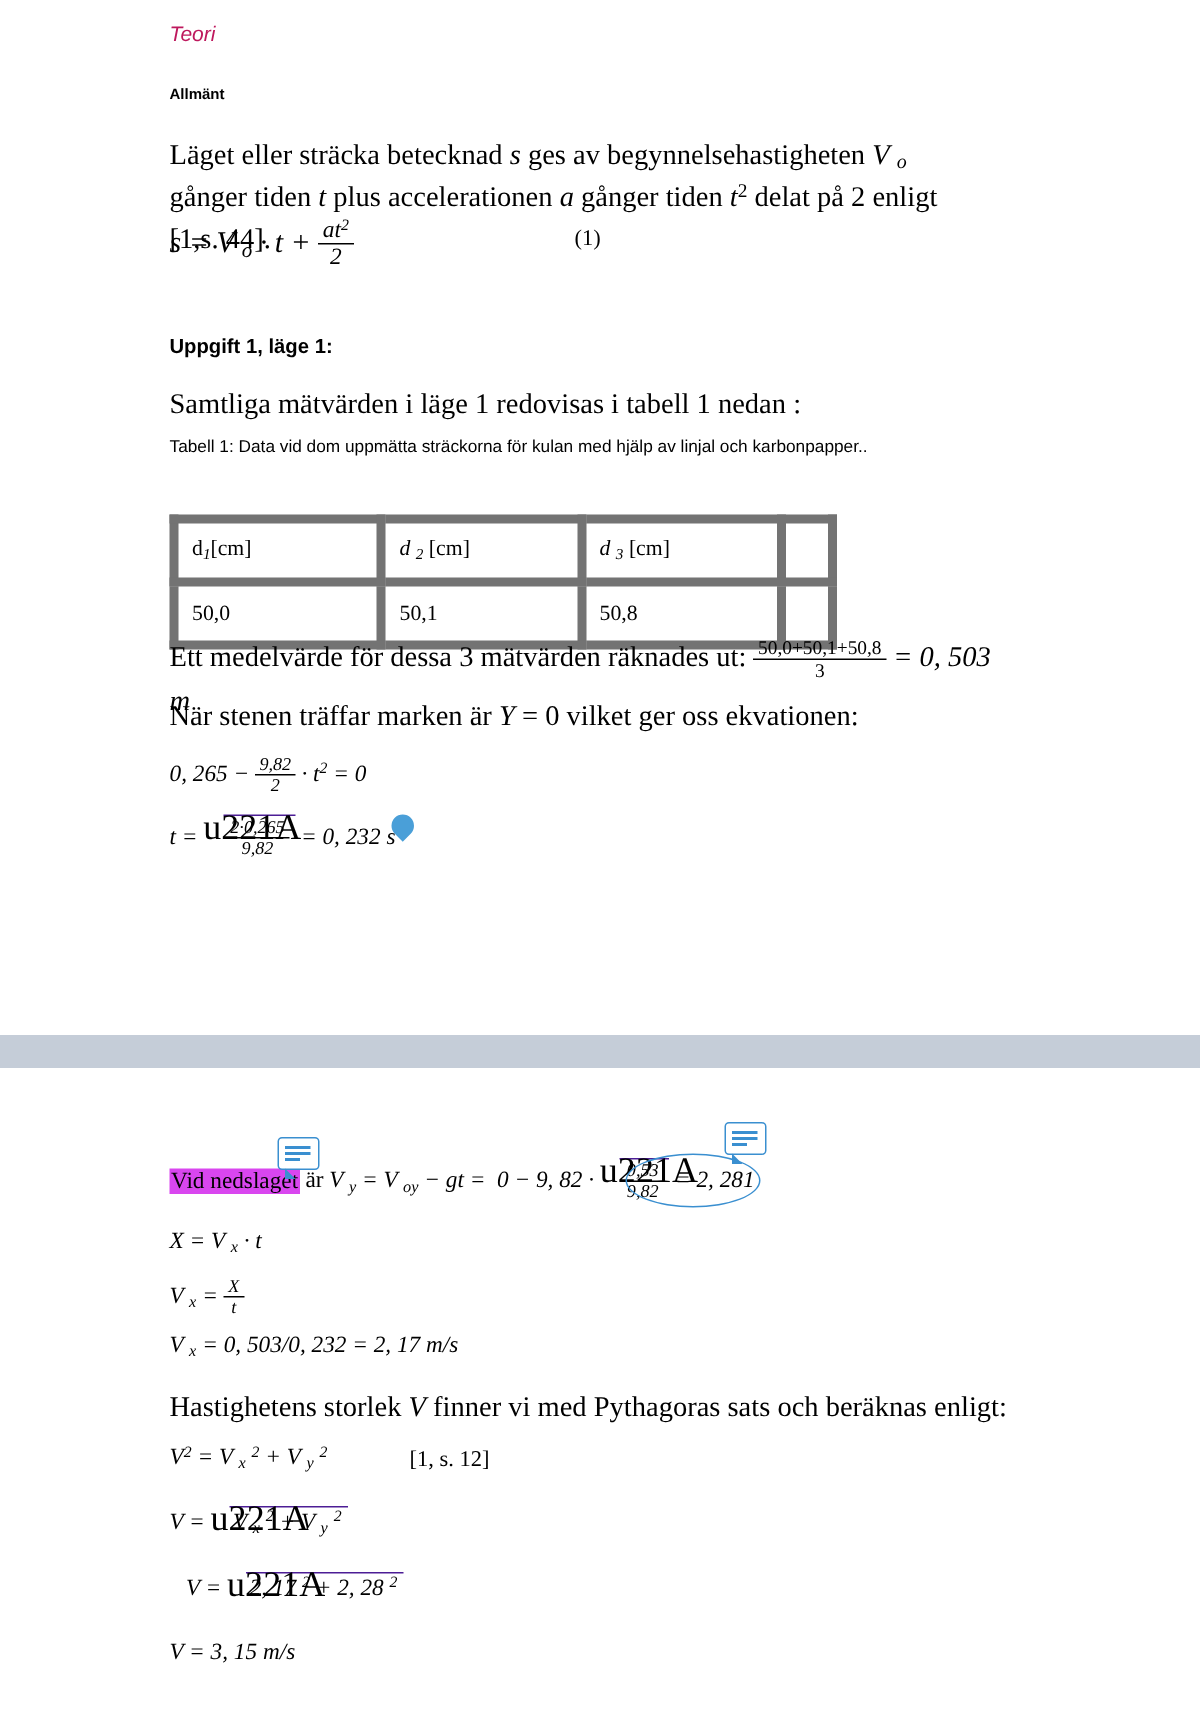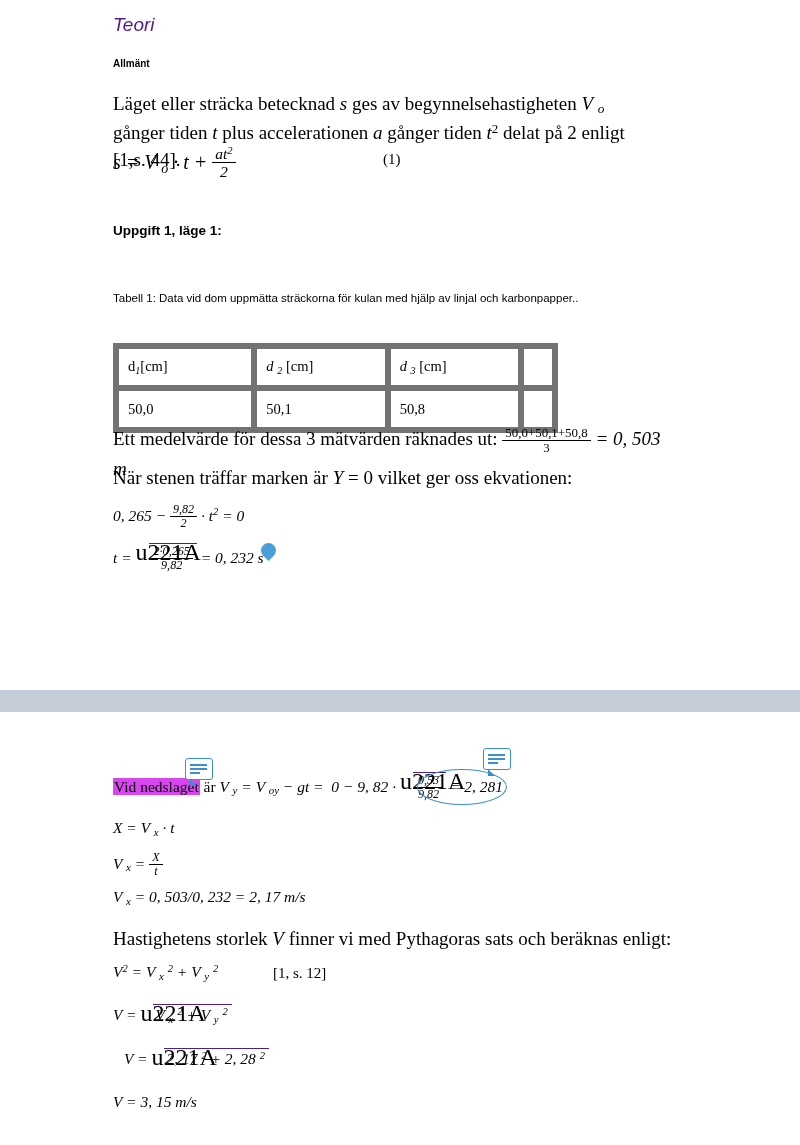--- a/index.html
+++ b/index.html
@@ -46,23 +46,23 @@
   }
   .content {
     position: absolute;
     left: 113px;
     right: 60px;
   }
   .title-teori {
     top: 14px;
     font-family: "Liberation Sans", sans-serif;
     font-style: italic;
-    font-size: 19px;
+    font-size: 14px;
     font-weight: 400;
-    color: #4c1d95;
+    color: #be185d;
   }
   .h-allmant {
     top: 58px;
     font-family: "Liberation Sans", sans-serif;
     font-size: 10px;
     font-weight: bold;
   }
   .para {
     font-size: 19px;
     line-height: 1.45;
@@ -275,20 +275,21 @@
   <div class="eq1 m">
     <span>
       s&nbsp;=&nbsp;V <span class="sub">o</span> · t +
       <span class="frac"><span class="num">at<span class="sup">2</span></span><span class="den">2</span></span>
     </span>
     <span class="tag">(1)</span>
   </div>
 
   <div class="content h-uppgift">Uppgift 1, läge 1:</div>
 
+  <div class="content para p2">Samtliga mätvärden i läge 1 redovisas i tabell 1 nedan :</div>
 
   <div class="content tabell-cap">Tabell 1: Data vid dom uppmätta sträckorna för kulan med  hjälp av linjal och karbonpapper..</div>
 
   <table class="data">
     <tbody>
         <tr>
       <td class="c1">d<span class="sub">1</span>[cm]</td>
       <td class="c2"><span class="m">d</span> <span class="sub">2</span> [cm]</td>
       <td class="c3"><span class="m">d</span> <span class="sub">3</span> [cm]</td>
       <td class="c4"></td>

